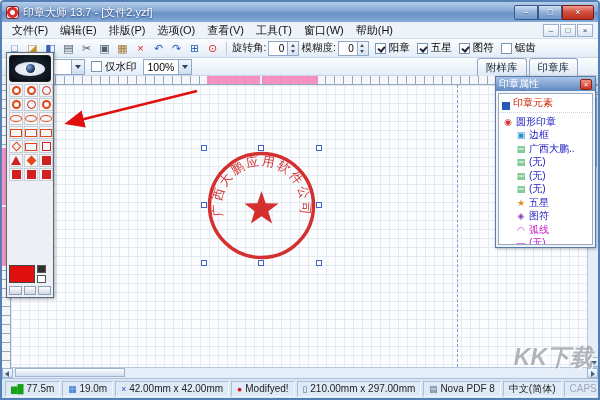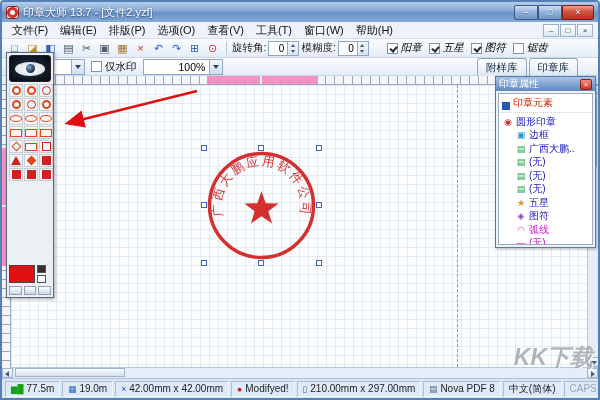--- a/index.html
+++ b/index.html
@@ -26,28 +26,28 @@
   .tb-icons{display:flex;gap:1px;}
   .tbi{width:17px;height:16px;display:flex;align-items:center;justify-content:center;font-size:11px;border:1px solid transparent;border-radius:2px;background:transparent;}
   .sep{width:1px;height:13px;background:#b8c8da;margin:0 3px;flex:none;}
   .tb-label{font-size:10.5px;color:#222;white-space:nowrap;}
   .spinner{display:flex;height:15px;border:1px solid #8fa8c8;background:#fff;}
   .spin-val{width:18px;font-size:10px;padding:1px 3px 0 0;text-align:right;}
   .updown{width:11px;display:flex;flex-direction:column;border-left:1px solid #8fa8c8;background:linear-gradient(#f4f8fd,#d8e4f2);}
   .updown i{flex:1;position:relative;}
   .updown i.up::after{content:"";position:absolute;left:2.5px;top:2px;border-left:2.5px solid transparent;border-right:2.5px solid transparent;border-bottom:3px solid #456;}
   .updown i.dn::after{content:"";position:absolute;left:2.5px;top:2px;border-left:2.5px solid transparent;border-right:2.5px solid transparent;border-top:3px solid #456;}
-  .tb-checks{display:flex;gap:7px;margin-left:16px;font-style:italic;}
+  .tb-checks{display:flex;gap:7px;margin-left:4px;}
   .check{display:flex;align-items:center;gap:3px;white-space:nowrap;font-size:10.5px;}
   .cbox{width:11px;height:11px;flex:none;border:1px solid #7a94b4;background:#fff;position:relative;}
   .check.checked .cbox::after{content:"";position:absolute;left:2px;top:2px;width:5px;height:3px;border-left:2px solid #223;border-bottom:2px solid #223;transform:rotate(-50deg);}
   .combo{display:flex;height:16px;border:1px solid #8fa8c8;background:#fff;align-items:stretch;}
   .combo-val{padding:1.5px 4px 0;font-size:10.5px;}
   .font-combo .combo-val{min-width:64px;}
-  .zoom-combo .combo-val{min-width:34px;margin-left:31px;}
+  .zoom-combo .combo-val{min-width:34px;}
   .combo-btn{width:13px;flex:none;background:linear-gradient(#f0f6fc,#cfdeef);border-left:1px solid #8fa8c8;position:relative;}
   .combo-btn::after{content:"";position:absolute;left:2.5px;top:5.5px;border-left:3.5px solid transparent;border-right:3.5px solid transparent;border-top:4px solid #345;}
   .flex-sp{flex:1;}
   .lib-btns{display:flex;gap:2px;margin-right:16px;}
   .lib-btn{padding:2px 8px 1px;font-size:10.5px;color:#123;background:linear-gradient(#ffffff,#dce8f5);border:1px solid #8fa8c8;border-bottom:none;border-radius:3px 3px 0 0;}
   
   .workspace{position:relative;height:302px;display:grid;grid-template-columns:9px 1fr 11px;grid-template-rows:9px 1fr 11px;background:#dde6f2;}
   .ruler-corner{grid-area:1/1;background:#eef1f5;border-right:1px solid #98a8bc;border-bottom:1px solid #98a8bc;}
   .hruler{grid-area:1/2/2/4;position:relative;border-bottom:1px solid #98a8bc;background:#f4f6f9 repeating-linear-gradient(90deg,transparent 0 8px,#9aa8ba 8px 9px);}
   .vruler{grid-area:2/1/4/2;position:relative;border-right:1px solid #98a8bc;background:#f4f6f9 repeating-linear-gradient(0deg,transparent 0 8px,#9aa8ba 8px 9px);}

